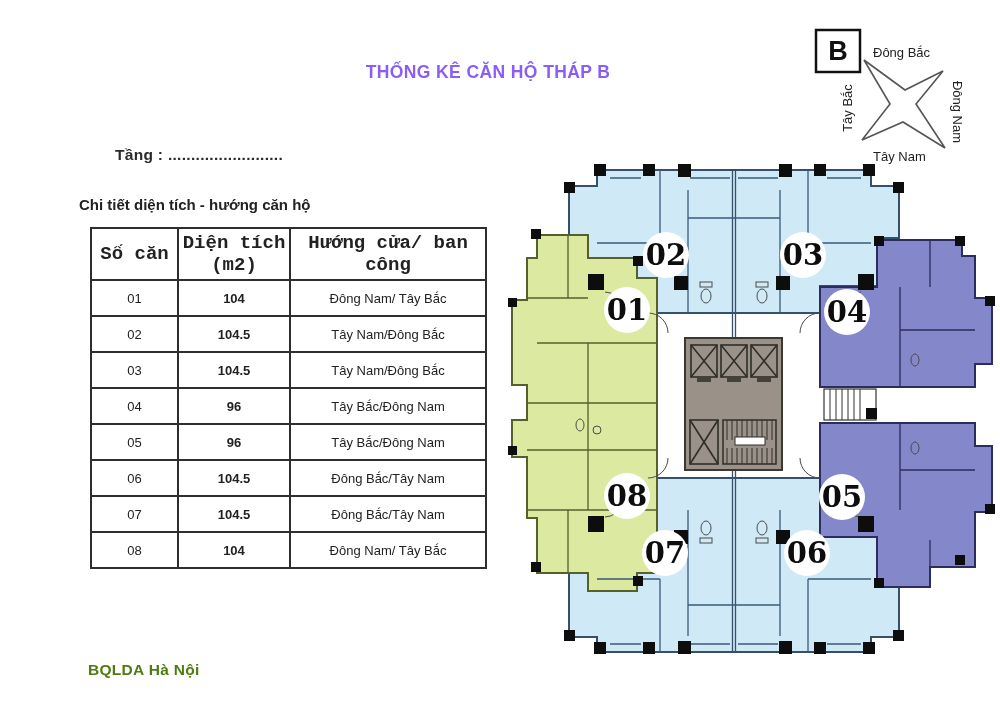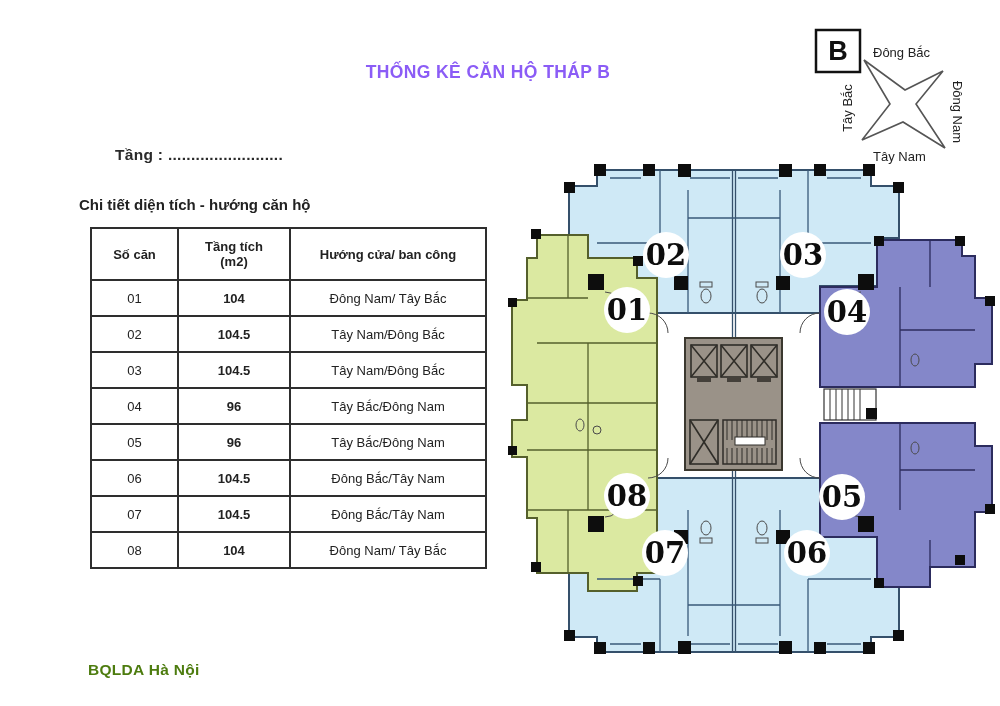--- a/index.html
+++ b/index.html
@@ -7,41 +7,41 @@
         font-family:"Liberation Sans", sans-serif;color:#1f1f1f;}
   .abs{position:absolute;}
   .title{left:288px;top:62px;width:400px;text-align:center;font-size:17.5px;font-weight:bold;
          letter-spacing:.4px;color:#8b5cf6;}
   .floorline{left:115px;top:138px;font-size:15.5px;font-weight:bold;color:#2a2a2a;letter-spacing:.3px;margin-top:8px;}
   .caption{left:79px;top:196px;font-size:15px;font-weight:bold;color:#222;}
   .footer{left:88px;top:661px;font-size:15.5px;font-weight:bold;color:#4d7c0f;letter-spacing:.3px;}
   table.stat{position:absolute;left:90px;top:227px;border-collapse:collapse;table-layout:fixed;}
   table.stat th, table.stat td{border:2px solid #2e2e2e;text-align:center;vertical-align:middle;
        font-size:13px;color:#222;padding:0;}
-  table.stat th{font-weight:bold;height:50px;font-size:13px;}
+  table.stat th{font-weight:bold;height:50px;font-size:19px;font-family:Liberation Mono, monospace;}
   table.stat td{height:34px;}
   .c1{width:85px;} .c2{width:110px;font-weight:bold;} .c3{width:194px;margin-left:34px;}
   svg text{font-family:"Liberation Sans", sans-serif;}
   svg text.badge{font-family:"DejaVu Serif", serif;font-weight:bold;}
 </style>
 </head>
 <body>
 
 <div class="page">
 
   <div class="abs title">THỐNG KÊ CĂN HỘ THÁP B</div>
   <div class="abs floorline">Tầng : .........................</div>
   <div class="abs caption">Chi tiết diện tích - hướng căn hộ</div>
 
   <table class="stat">
     <thead>
       <tr>
         <th class="c1">Số căn</th>
         <th class="c2">
-          <div>Tầng tích</div>
+          <div>Diện tích</div>
           <div>(m2)</div>
         </th>
         <th class="c3">Hướng cửa/ ban công</th>
       </tr>
     </thead>
     <tbody>
 
         <tr>
           <td class="c1">01</td>
           <td class="c2">104</td>

